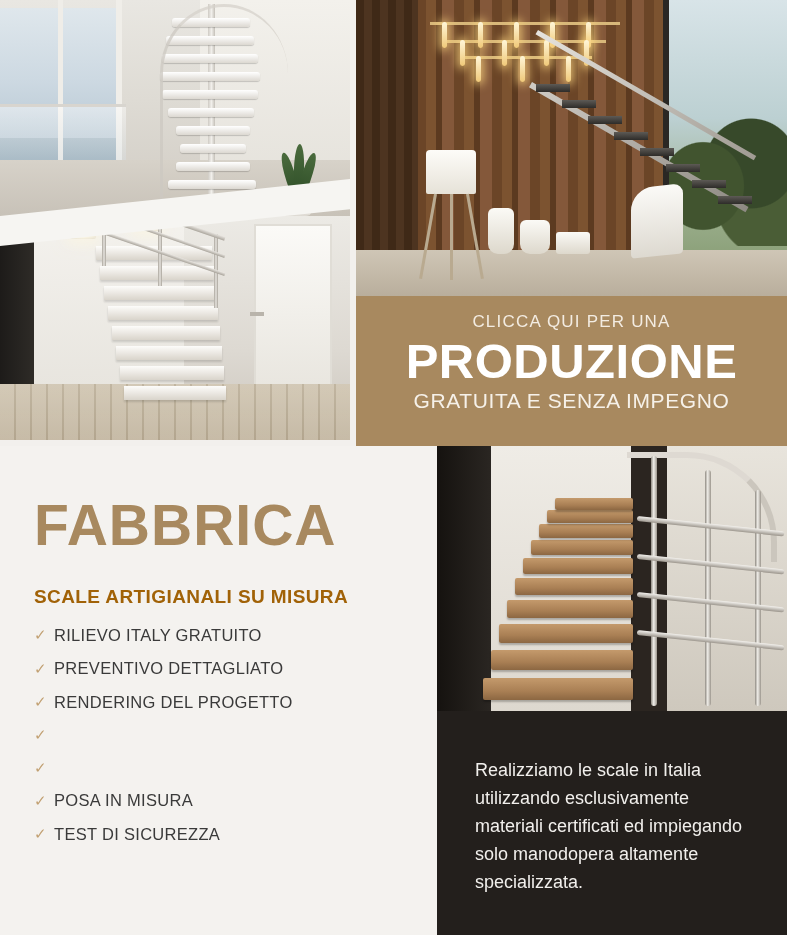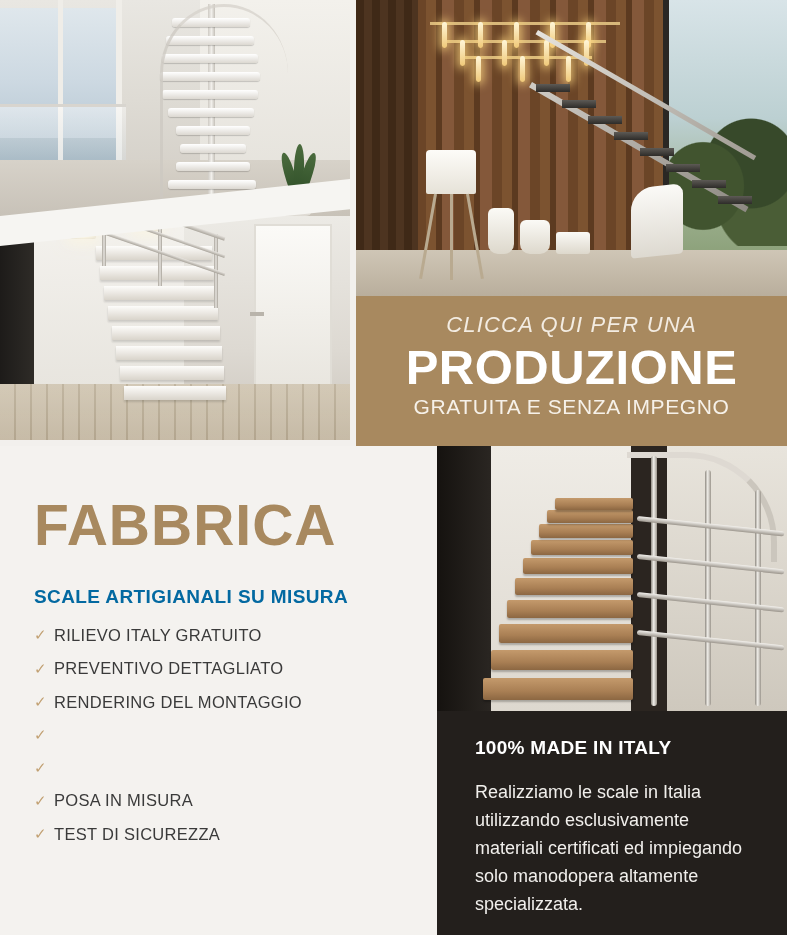--- a/index.html
+++ b/index.html
@@ -249,25 +249,24 @@
   .cta {
     position: absolute;
     left: 356px; top: 296px;
     width: 431px; height: 150px;
     background: #a8895f;
     color: #ffffff;
     text-align: center;
     padding-top: 16px;
   }
   .cta-top {
-    font-size: 22px;
+    font-size: 17px;
     letter-spacing: 1.2px;
     font-weight: 400;
     color: #f3ece2;
-    font-style: italic;
   }
   .cta-main {
     font-size: 49px;
     font-weight: 700;
     letter-spacing: 0.5px;
     line-height: 1.05;
     margin-top: 4px;
     color: #ffffff;
   }
   .cta-sub {
@@ -296,21 +295,21 @@
     font-size: 57px;
     letter-spacing: 1px;
     color: #a8895f;
     font-weight: 700;
     line-height: 1.05;
     margin-top: 12px;
   }
   .subtitle {
     font-size: 19px;
     font-weight: 700;
-    color: #0369a1;
+    color: #a16207;
     letter-spacing: 0.4px;
     margin-top: 30px;
   }
   .bullets { margin-top: 18px; list-style: none; }
   .bullets li {
     display: flex;
     align-items: center;
     font-size: 16.5px;
     color: #3a3a3a;
     letter-spacing: 0.3px;
@@ -527,21 +526,21 @@
       <li>
         <span class="chk">✓</span>
         <span>RILIEVO ITALY GRATUITO</span>
       </li>
       <li>
         <span class="chk">✓</span>
         <span>PREVENTIVO DETTAGLIATO</span>
       </li>
       <li>
         <span class="chk">✓</span>
-        <span>RENDERING DEL MONTAGGIO</span>
+        <span>RENDERING DEL PROGETTO</span>
       </li>
       <li>
         <span class="chk">✓</span>
       </li>
       <li>
         <span class="chk">✓</span>
       </li>
       <li>
         <span class="chk">✓</span>
         <span>POSA IN MISURA</span>
@@ -575,17 +574,16 @@
       <div class="post" style="left:78px;top:24px;height:236px;"></div>
       <div class="post" style="left:128px;top:44px;height:216px;"></div>
       <div class="bar" style="left:10px;top:70px;width:148px;transform:rotate(6deg);"></div>
       <div class="bar" style="left:10px;top:108px;width:148px;transform:rotate(6deg);"></div>
       <div class="bar" style="left:10px;top:146px;width:148px;transform:rotate(6deg);"></div>
       <div class="bar" style="left:10px;top:184px;width:148px;transform:rotate(6deg);"></div>
     </div>
   </div>
 
   <div class="dark-panel">
-    <div class="dark-title">100% MADE IN ITALY</div>
     <div class="dark-body">Realizziamo le scale in Italia utilizzando esclusivamente materiali certificati ed impiegando solo manodopera altamente specializzata.</div>
   </div>
 
 </div>
 
 </body></html>

